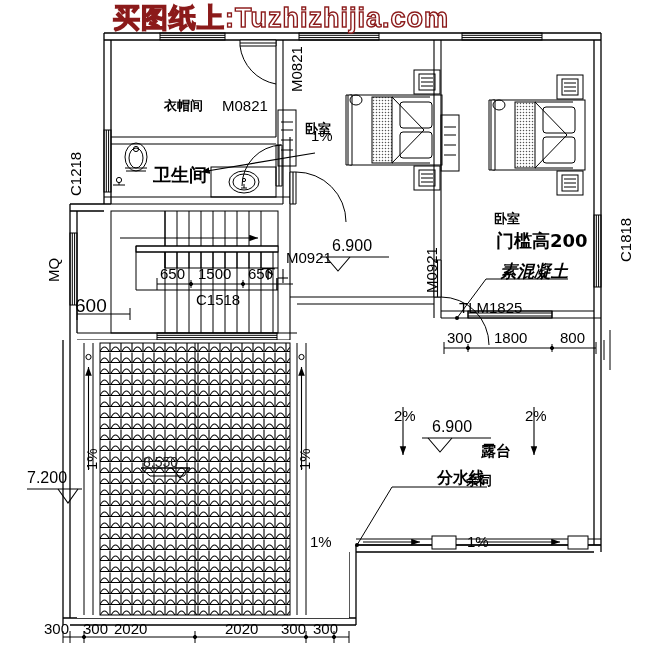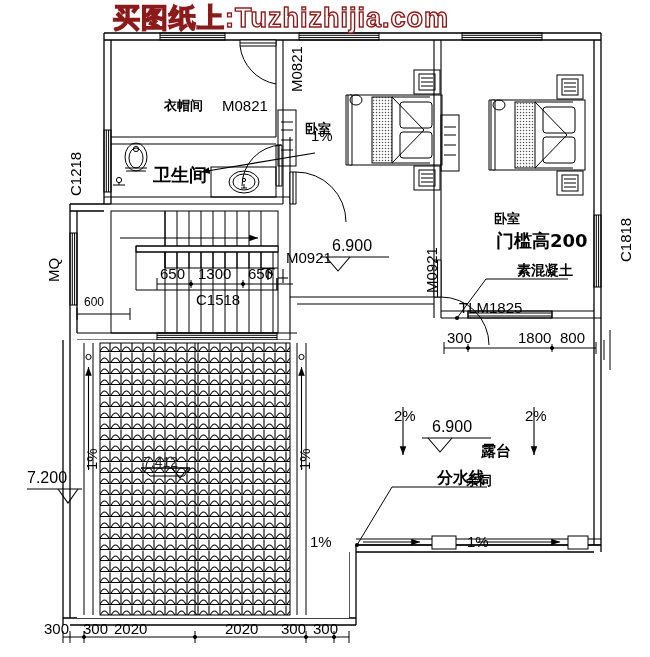--- a/index.html
+++ b/index.html
@@ -321,46 +321,46 @@
 <div class="lbl num rot90" style="left:424px;top:293px;font-size:15px;">M0921</div>
 <div class="lbl num" style="left:459px;top:300px;font-size:15px;">TLM1825</div>
 
 <div class="lbl num rot90" style="left:68px;top:196px;font-size:15px;">C1218</div>
 <div class="lbl num" style="left:196px;top:292px;font-size:15px;">C1518</div>
 <div class="lbl num rot90" style="left:618px;top:262px;font-size:15px;">C1818</div>
 <div class="lbl num rot90" style="left:46px;top:282px;font-size:15px;">MQ</div>
 
 <div class="lbl num" style="left:332px;top:238px;font-size:16px;">6.900</div>
 <div class="lbl num" style="left:432px;top:419px;font-size:16px;">6.900</div>
-<div class="lbl num" style="left:143px;top:455px;font-size:14px;color:#222;">7.412</div>
+<div class="lbl num" style="left:143px;top:455px;font-size:14px;color:#222;">8.550</div>
 <div class="lbl num" style="left:27px;top:470px;font-size:16px;text-align:right;">7.200</div>
 
 <div class="lbl num" style="left:311px;top:128px;font-size:15px;">1%</div>
 <div class="lbl num rot90" style="left:84px;top:470px;font-size:15px;">1%</div>
 <div class="lbl num rot90" style="left:297px;top:470px;font-size:15px;">1%</div>
 <div class="lbl num" style="left:310px;top:534px;font-size:15px;">1%</div>
 <div class="lbl num" style="left:467px;top:534px;font-size:15px;">1%</div>
 <div class="lbl num" style="left:394px;top:408px;font-size:15px;">2%</div>
 <div class="lbl num" style="left:525px;top:408px;font-size:15px;">2%</div>
 
 <div class="lbl cn" style="left:496px;top:232px;font-size:18px;">门槛高200</div>
-<div class="lbl cn" style="left:517px;top:263px;font-size:14px;">素混凝土</div>
+<div class="lbl cn" style="left:500px;top:263px;font-size:17px;font-style:italic;">素混凝土</div>
 <div class="lbl cn" style="left:437px;top:470px;font-size:16px;">分水线</div>
 <div class="lbl cn" style="left:466px;top:474px;font-size:13px;">余同</div>
 <div class="lbl cn" style="left:262px;top:267px;font-size:13px;">下</div>
 
 <div class="lbl num" style="left:160px;top:266px;font-size:15px;">650</div>
-<div class="lbl num" style="left:198px;top:266px;font-size:15px;">1300</div>
+<div class="lbl num" style="left:198px;top:266px;font-size:15px;">1500</div>
 <div class="lbl num" style="left:248px;top:266px;font-size:15px;">650</div>
 
 <div class="lbl num" style="left:447px;top:330px;font-size:15px;">300</div>
-<div class="lbl num" style="left:494px;top:330px;font-size:15px;margin-left:24px;">1800</div>
+<div class="lbl num" style="left:494px;top:330px;font-size:15px;">1800</div>
 <div class="lbl num" style="left:560px;top:330px;font-size:15px;">800</div>
 
-<div class="lbl num" style="left:84px;top:296px;font-size:12px;">600</div>
+<div class="lbl num" style="left:75px;top:296px;font-size:19px;">600</div>
 
 <div class="lbl num" style="left:44px;top:621px;font-size:15px;">300</div>
 <div class="lbl num" style="left:83px;top:621px;font-size:15px;">300</div>
 <div class="lbl num" style="left:114px;top:621px;font-size:15px;">2020</div>
 <div class="lbl num" style="left:225px;top:621px;font-size:15px;">2020</div>
 <div class="lbl num" style="left:281px;top:621px;font-size:15px;">300</div>
 <div class="lbl num" style="left:313px;top:621px;font-size:15px;">300</div>
 
 </div>
 

